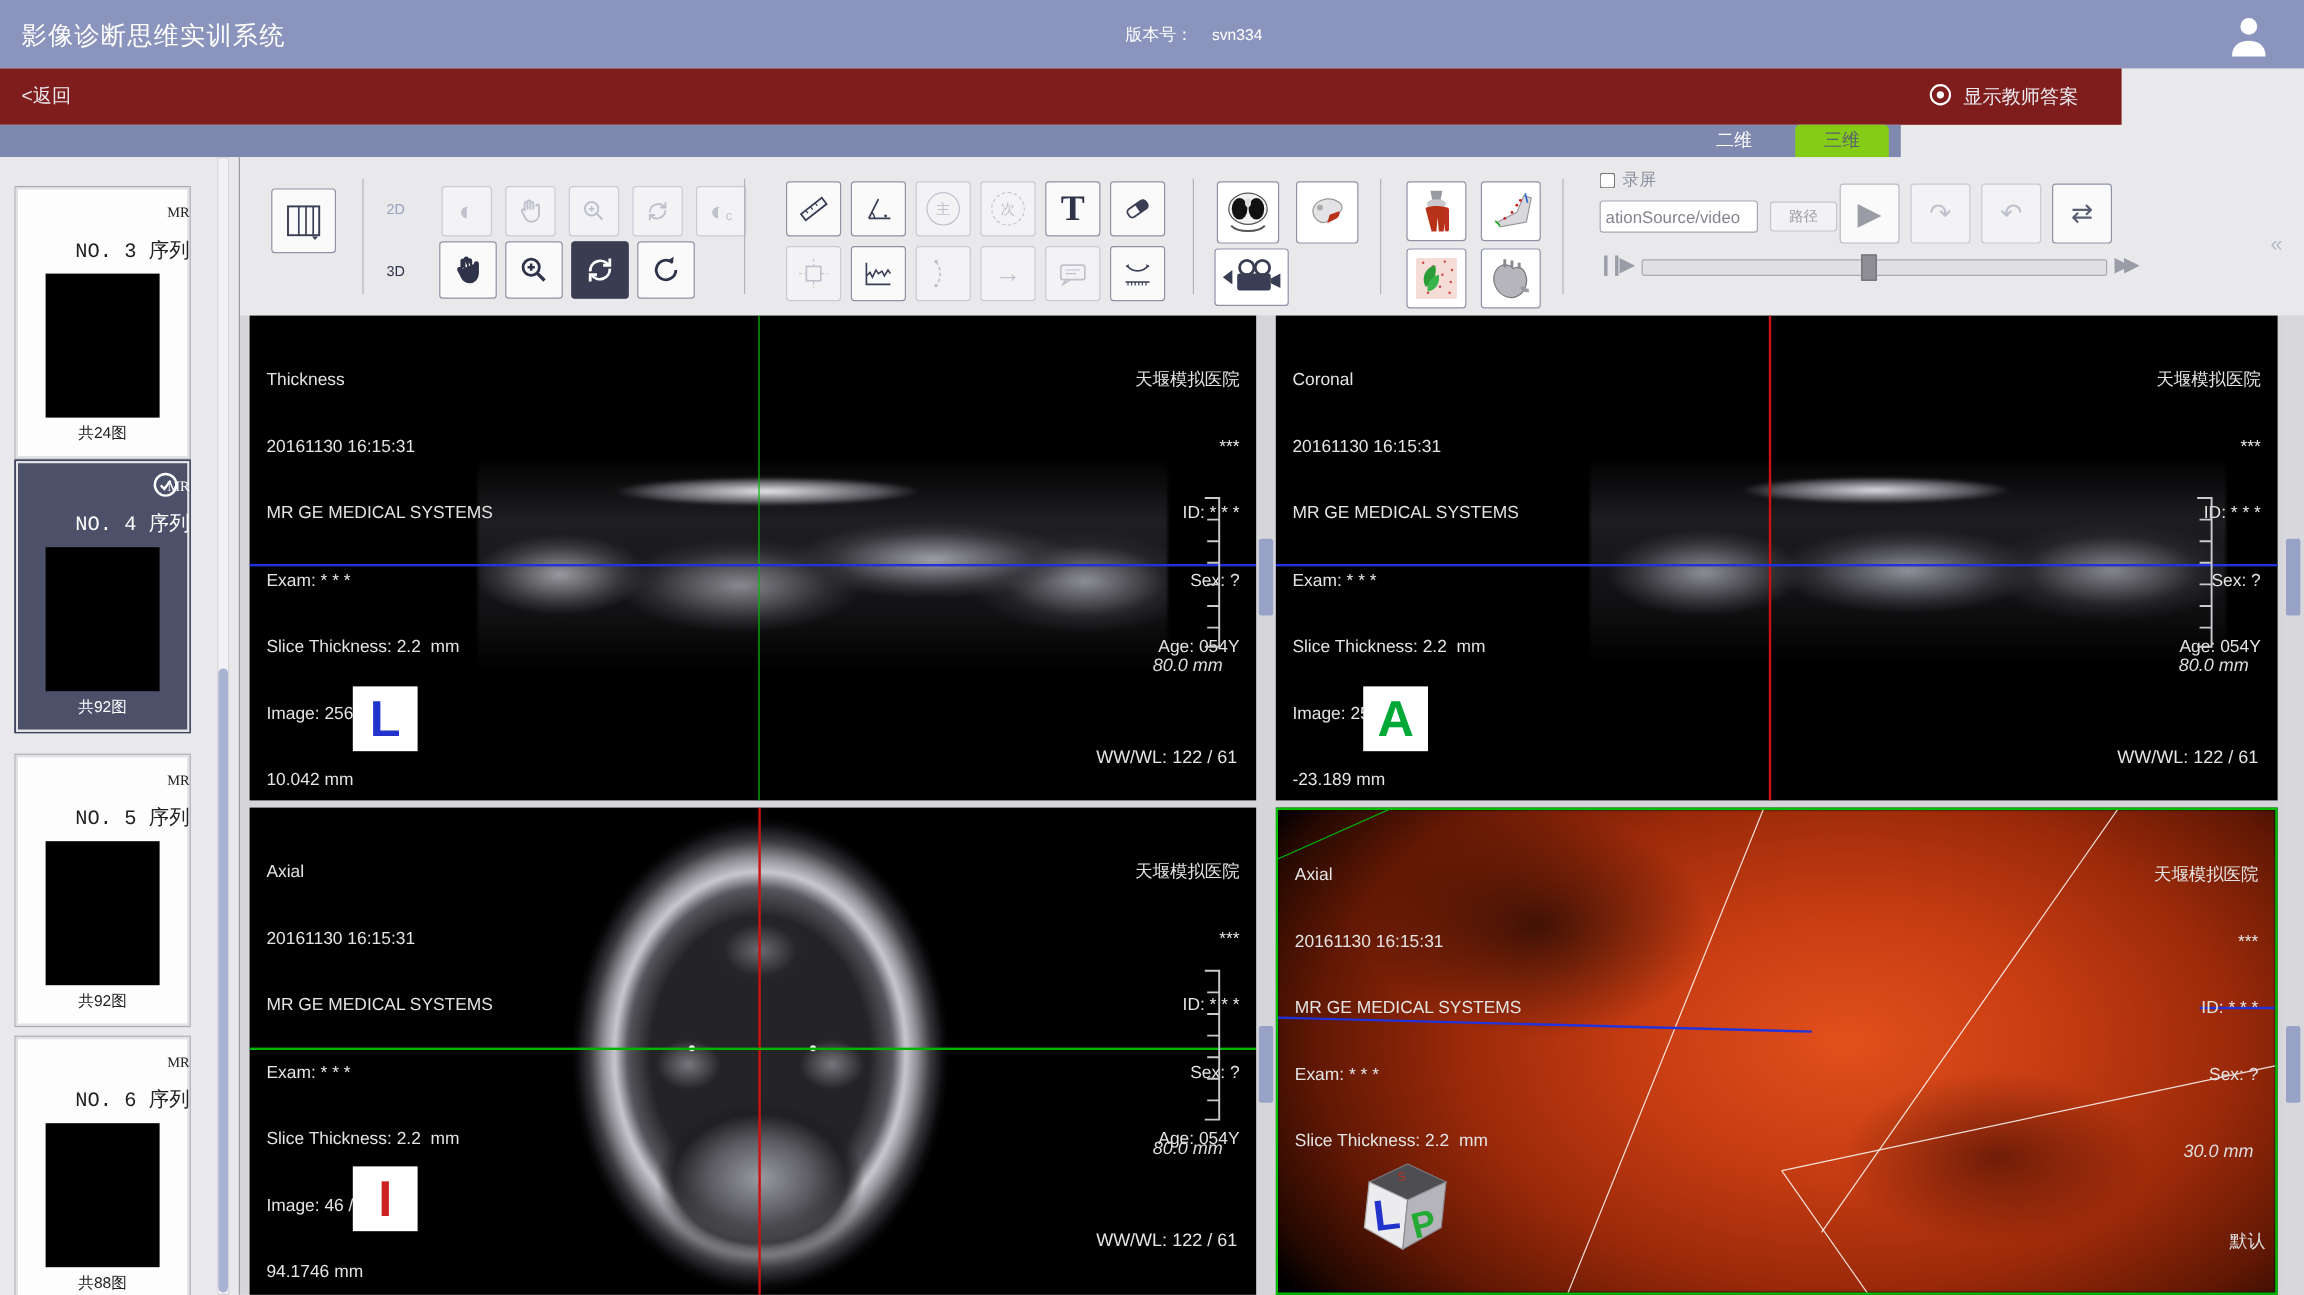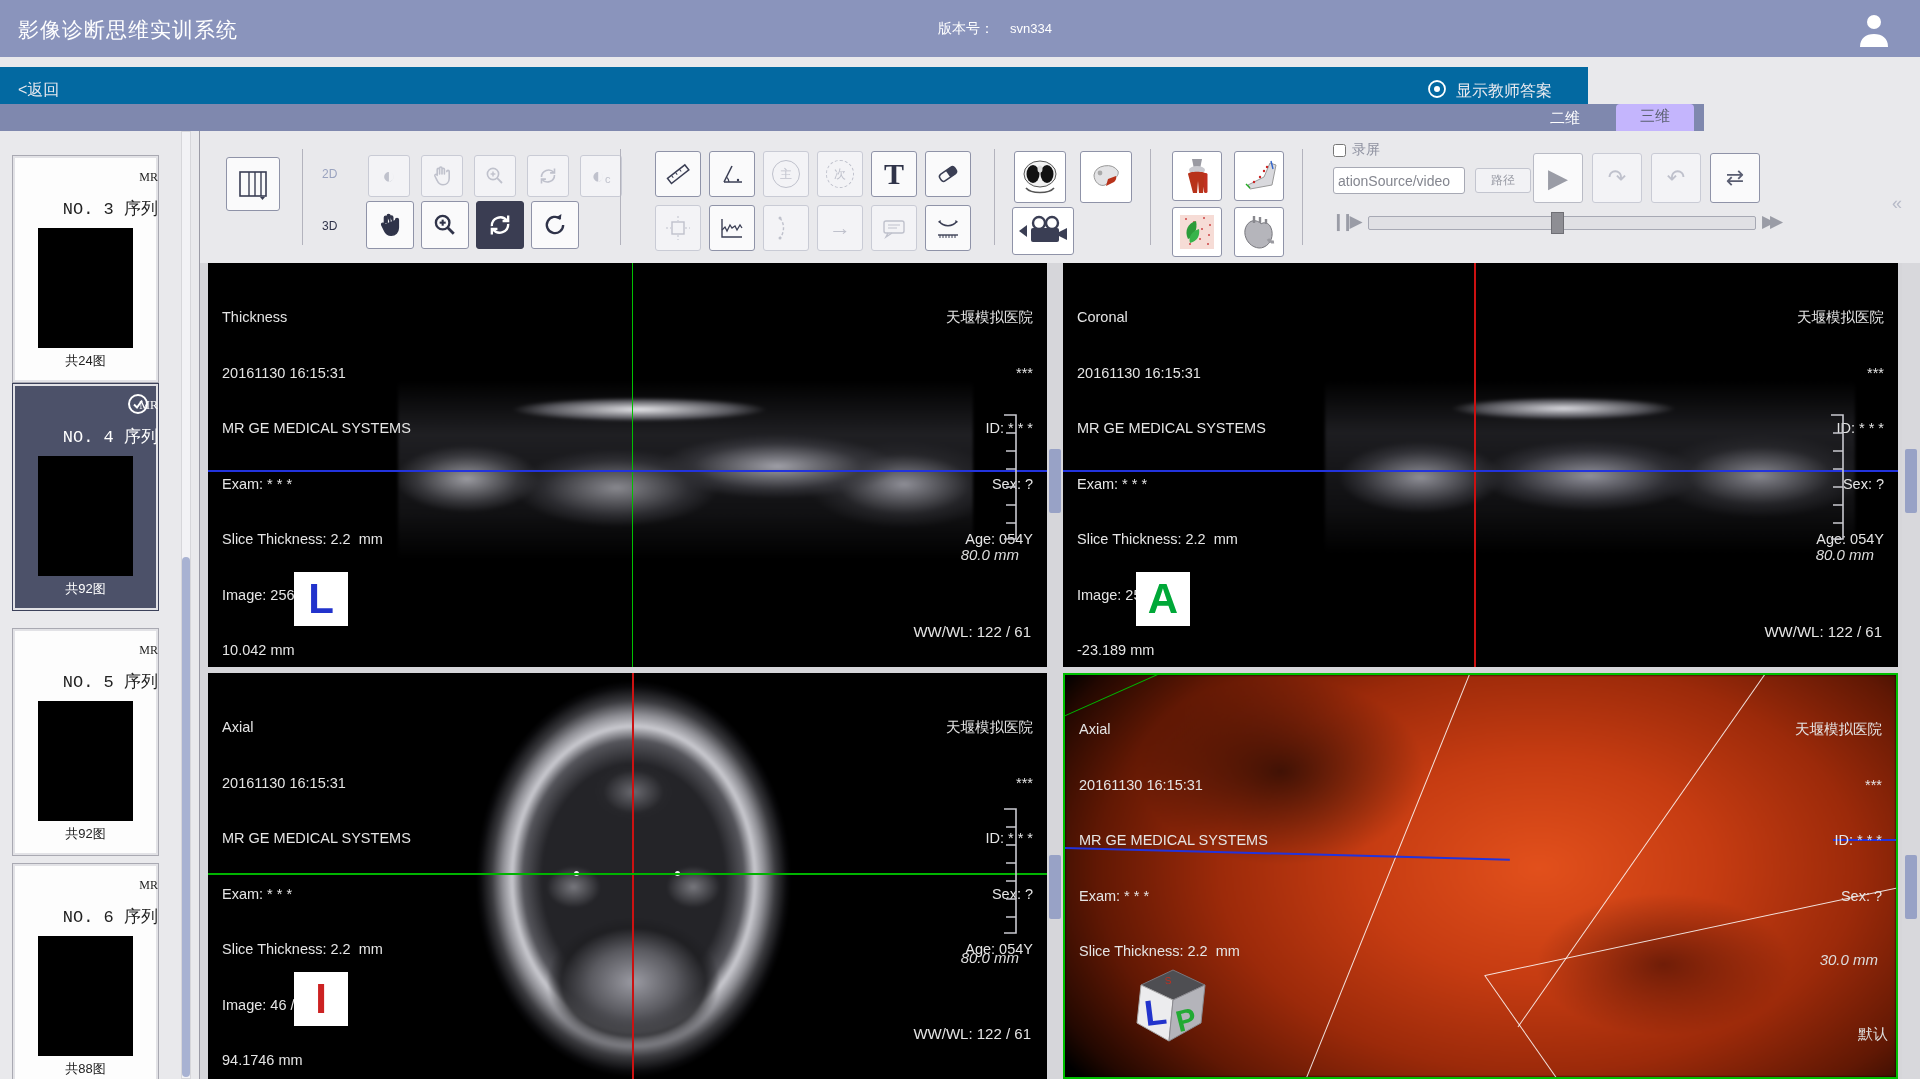--- a/index.html
+++ b/index.html
@@ -6,26 +6,26 @@
   html,body { width:1920px; height:1079px; overflow:hidden; background:#e9e9ec;
     font-family:"Liberation Sans","DejaVu Sans",sans-serif; }
   .abs { position:absolute; }
 
   
   .header { position:absolute; left:0; top:0; width:1920px; height:57px; background:#8a94bc; color:#fff; }
   .header .title { position:absolute; left:18px; top:16px; font-size:21px; letter-spacing:1px; }
   .header .version { position:absolute; left:938px; top:20px; font-size:14px; }
   .header .version b { font-weight:400; margin-left:16px; font-size:13px; }
   .avatar { position:absolute; right:26px; top:9px; width:40px; height:40px; }
-  .navbar { position:absolute; left:0; top:67px; width:1588px; height:47px; background:#0369a1; color:#e8e8ee; }
+  .navbar { position:absolute; left:0; top:57px; width:1768px; height:47px; background:#7f1d1d; color:#e8e8ee; }
   .navbar .back { position:absolute; left:18px; top:13px; font-size:16px; cursor:pointer; }
   .navbar .answer { position:absolute; right:36px; top:11px; font-size:16px; display:flex; align-items:center; gap:8px; cursor:pointer; }
-  .tabstrip { position:absolute; left:0; top:104px; width:1704px; height:27px; background:#7f88ae; }
+  .tabstrip { position:absolute; left:0; top:104px; width:1584px; height:27px; background:#7f88ae; }
   .tab { position:absolute; top:0; height:27px; line-height:27px; width:78px; text-align:center; font-size:15px; color:#fff; cursor:pointer; }
-  .tab.active { background:#c4b5fd; color:#5a6070; border-radius:4px 4px 0 0;font-family:Liberation Mono, monospace; }
+  .tab.active { background:#84cc16; color:#5a6070; border-radius:4px 4px 0 0; }
 
   
   .sidebar { position:absolute; left:0; top:131px; width:200px; height:948px; background:#e9e9ec; border-right:1px solid #9b9ba6; }
   .series-card { position:absolute; left:12px; width:147px; background:#fdfdfd; border:1px solid #a9a9b2; box-shadow:0 0 0 2px #e2e2e6 inset; text-align:center; color:#222; cursor:pointer; }
   .series-card .mod { font-family:Liberation Serif, serif; font-size:12px; margin-top:14px;text-align:right; }
   .series-card .ser { font-family:"Liberation Mono","Liberation Sans",monospace; font-size:17px; margin-top:12px;text-align:right; }
   .series-card .thumb { width:95px; height:120px; margin:8px auto 4px auto; background:#000; }
   .series-card .cnt { font-size:13px; margin:2px 0 12px 0; }
   .series-card.sel { background:#4c5169; color:#fff; border-color:#3c415a; }
   .chk { position:absolute; right:8px; top:8px; width:24px; height:24px; }

